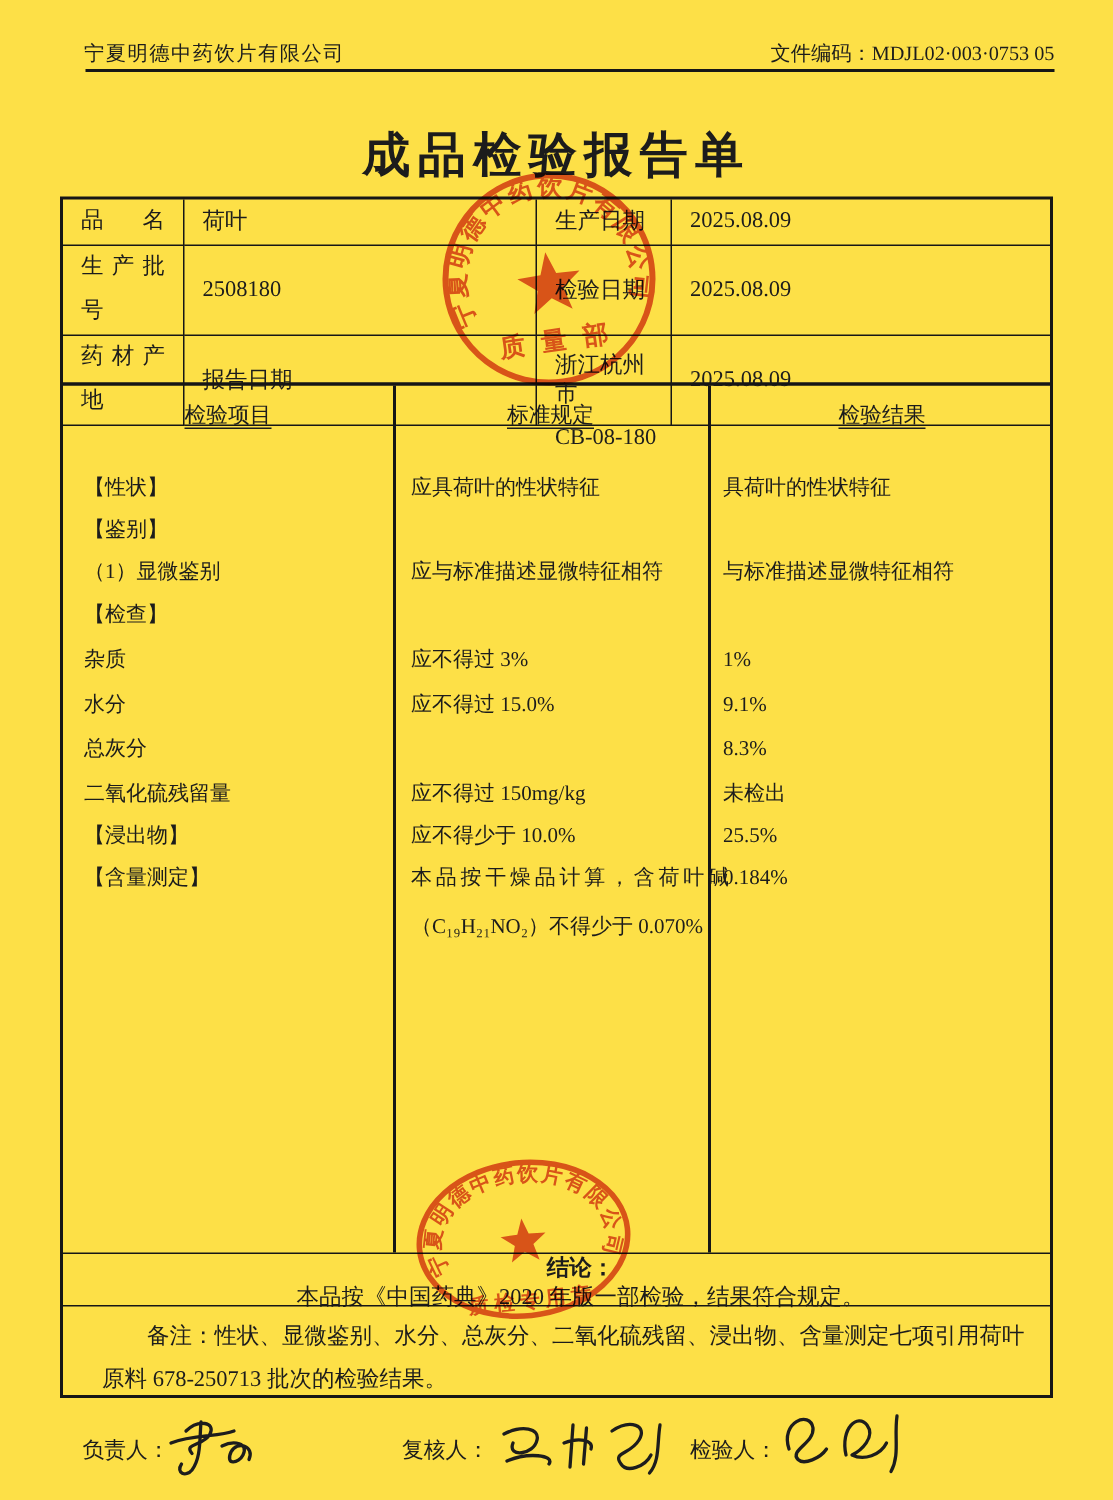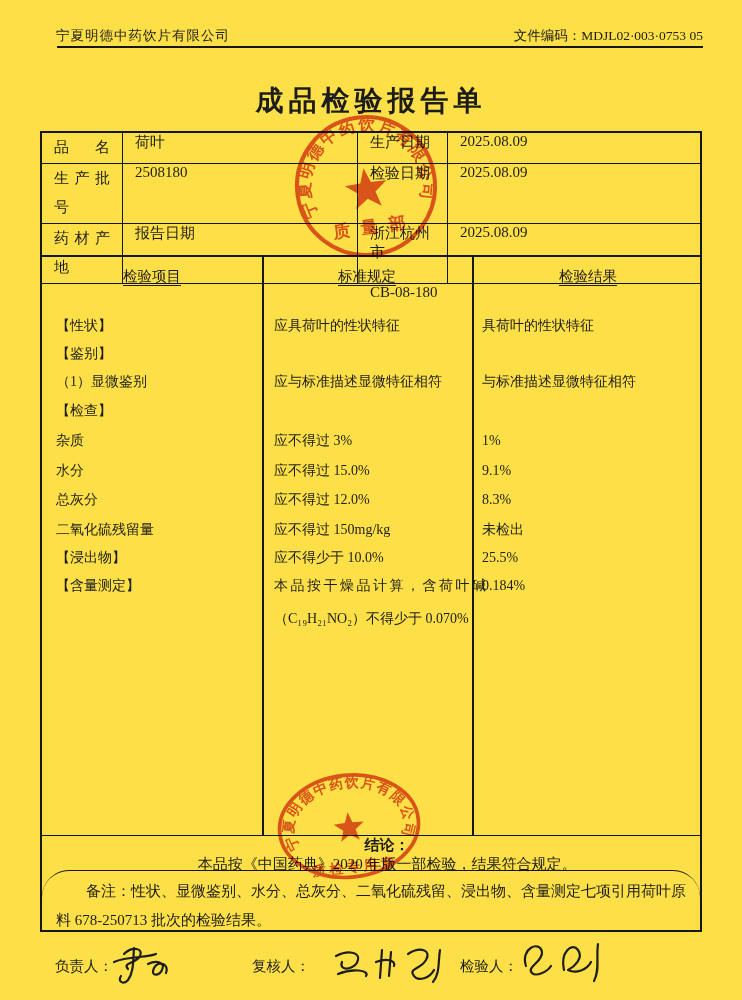--- a/index.html
+++ b/index.html
@@ -8,30 +8,30 @@
     background:#fde047;overflow:hidden;
     font-family:"Liberation Serif","DejaVu Serif",serif;
     color:#1c1c1c;
   }
   
   .hdr-company{position:absolute;left:56px;top:27px;font-size:13.5px;letter-spacing:1px;}
   .hdr-code{position:absolute;right:39px;top:27px;font-size:13.5px;}
   .hdr-rule{position:absolute;left:57px;top:46px;width:646px;height:2px;background:#161616;}
   
   .title{position:absolute;left:0;right:0;top:82px;text-align:center;
-         font-size:28px;font-weight:bold;letter-spacing:5px;}
+         font-size:32px;font-weight:bold;letter-spacing:5px;}
   
   .info-table{
     position:absolute;left:40px;top:131px;width:662px;height:126px;
     box-sizing:border-box;border:2px solid #161616;
     display:grid;grid-template-columns:81px 235px 90px 252px;
     grid-template-rows:repeat(4,1fr);
     font-size:15px;
   }
-  .info-table .cell{display:flex;box-sizing:border-box;padding:0 12px;}
+  .info-table .cell{display:flex;align-items:center;box-sizing:border-box;padding:0 12px;}
   .info-table .lab{text-align:justify;text-align-last:justify;display:block;line-height:29.5px;}
   .br{border-right:1.5px solid #161616;}
   .bb{border-bottom:1.5px solid #161616;}
   .span12{grid-column:1/3;}
   .span34{grid-column:3/5;}
   
   .insp-table{
     position:absolute;left:40px;top:255px;width:662px;height:677px;
     box-sizing:border-box;border:2px solid #161616;font-size:14px;
   }
@@ -52,26 +52,26 @@
   .row-4{top:175px}.row-5{top:205px}.row-6{top:234px}.row-7{top:264px}
   .row-8{top:292px}.row-9{top:320px}.row-10{top:353px}
   .row-9 .c2{letter-spacing:2.5px;}
   
   .conclusion-row{position:absolute;left:0;right:0;top:578px;height:35px;
     border-top:1.5px solid #161616;display:flex;align-items:center;
     padding-left:32px;box-sizing:border-box;font-size:15px;flex-direction:column;}
   .conclusion-row .b{font-weight:bold;}
   .remark-row{position:absolute;left:0;right:0;top:613px;bottom:0;
     border-top:1.5px solid #161616;box-sizing:border-box;
-    padding:6px 14px 0 14px;font-size:15px;line-height:29px;border-radius:27px;}
+    padding:6px 14px 0 26px;font-size:15px;line-height:29px;}
   .remark-text{text-indent:2em;}
   
   .sig-label{position:absolute;top:957px;font-size:14.5px;}
   .sig-label.s1{left:55px;}
-  .sig-label.s2{left:252px;}
+  .sig-label.s2{left:268px;}
   .sig-label.s3{left:460px;}
   .sig-svg{position:absolute;}
   .sig-svg path{fill:none;stroke:#1d1d1d;stroke-width:2.2;stroke-linecap:round;stroke-linejoin:round;}
   .sig1{left:108px;top:942px;}
   .sig2{left:328px;top:940px;}
   .sig3{left:516px;top:936px;}
   
   .stamp{position:absolute;mix-blend-mode:multiply;opacity:.82;color:#d23b2f;}
   .stamp1{left:286px;top:106px;width:160px;height:160px;}
   .stamp2{left:264px;top:763px;width:170px;height:130px;}
@@ -147,21 +147,20 @@
           <span class="cell c2">应不得过 3%</span>
           <span class="cell c3">1%</span>
         </div>
         <div class="insp-row row-5">
           <span class="cell c1">水分</span>
           <span class="cell c2">应不得过 15.0%</span>
           <span class="cell c3">9.1%</span>
         </div>
         <div class="insp-row row-6">
           <span class="cell c1">总灰分</span>
-          <span class="cell c2">应不得过 12.0%</span>
           <span class="cell c3">8.3%</span>
         </div>
         <div class="insp-row row-7">
           <span class="cell c1">二氧化硫残留量</span>
           <span class="cell c2">应不得过 150mg/kg</span>
           <span class="cell c3">未检出</span>
         </div>
         <div class="insp-row row-8">
           <span class="cell c1">【浸出物】</span>
           <span class="cell c2">应不得少于 10.0%</span>

